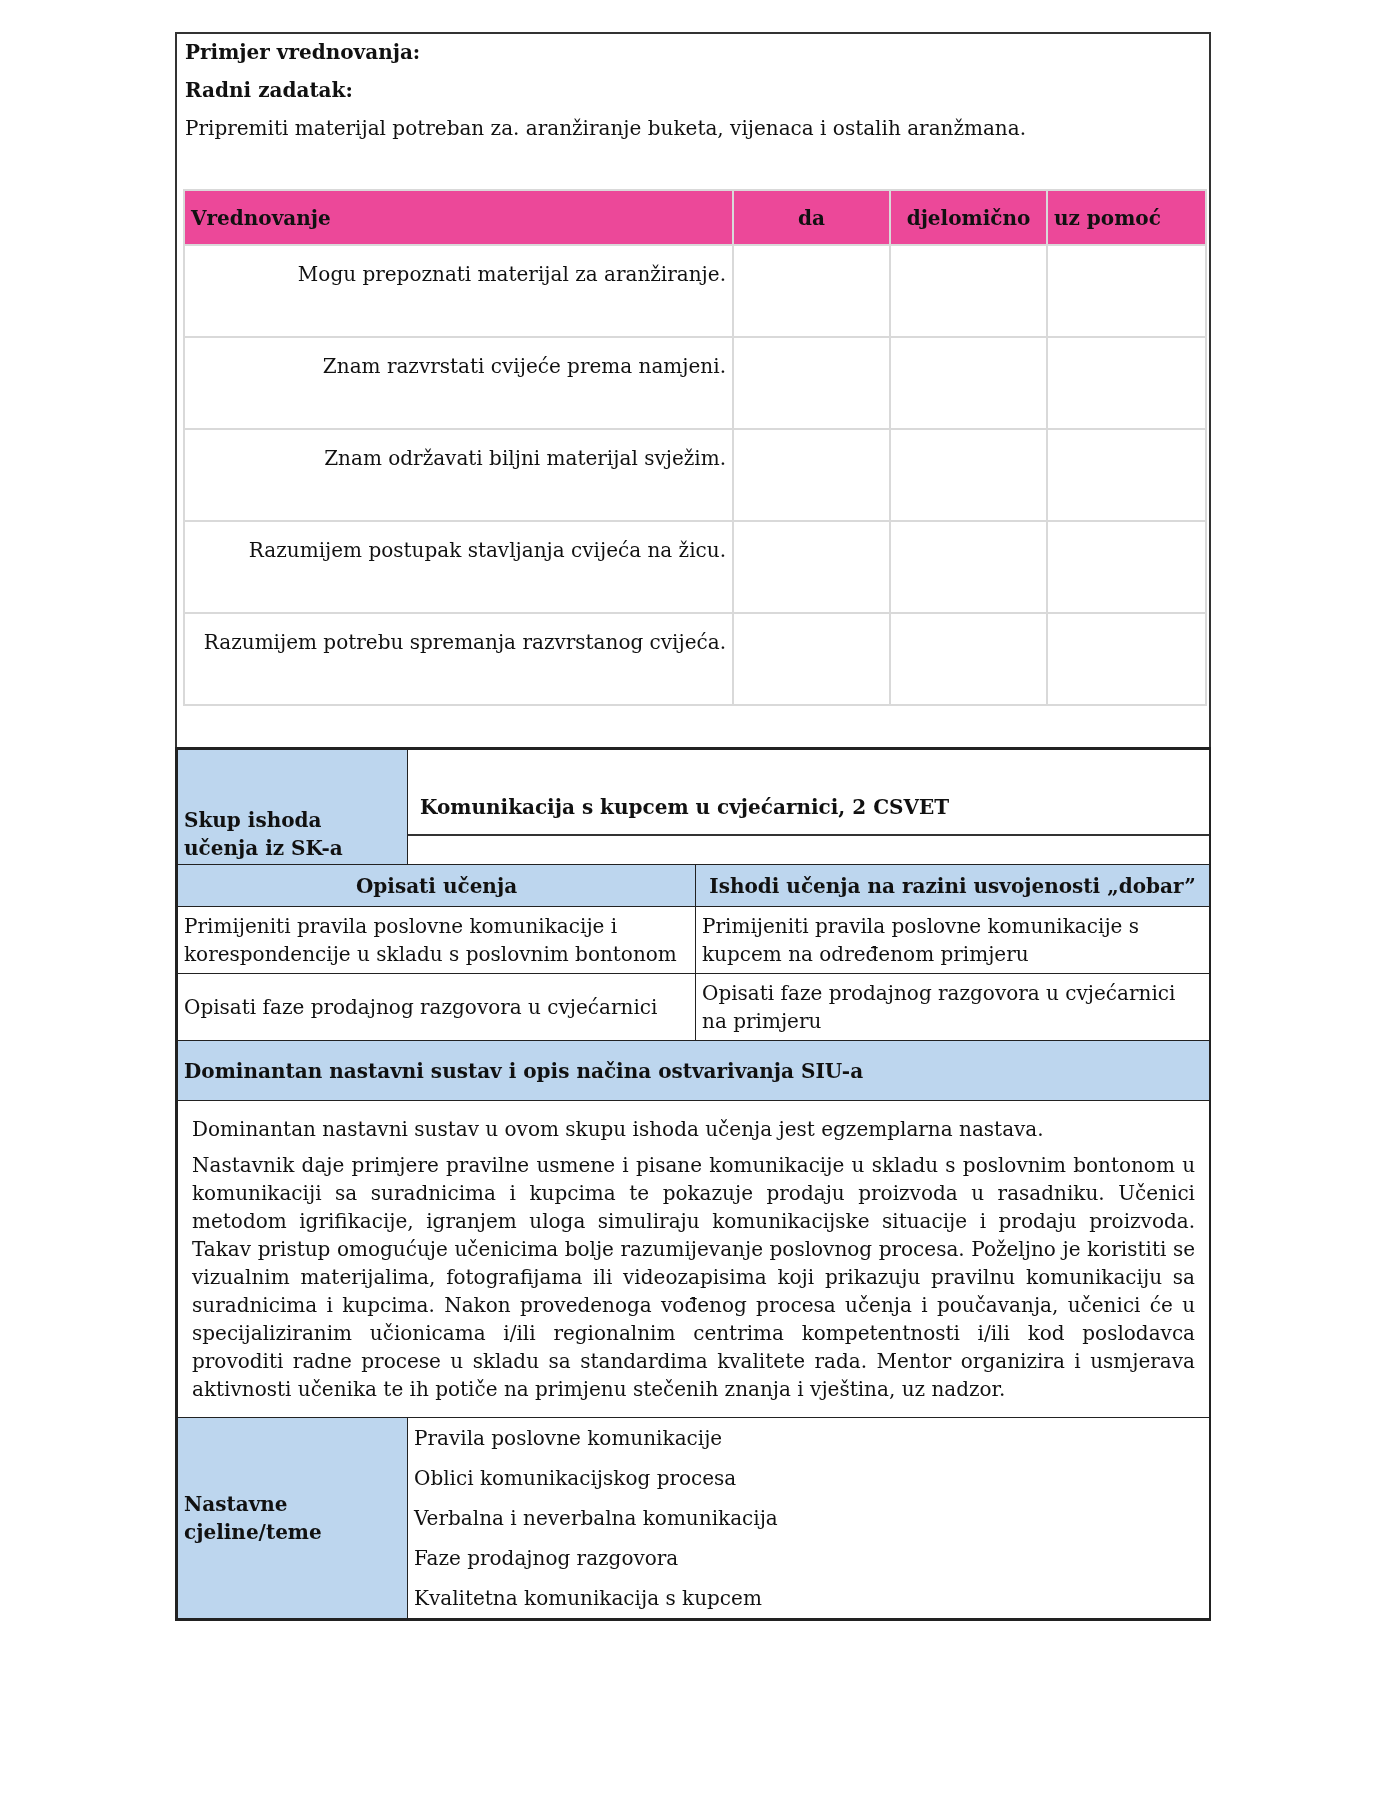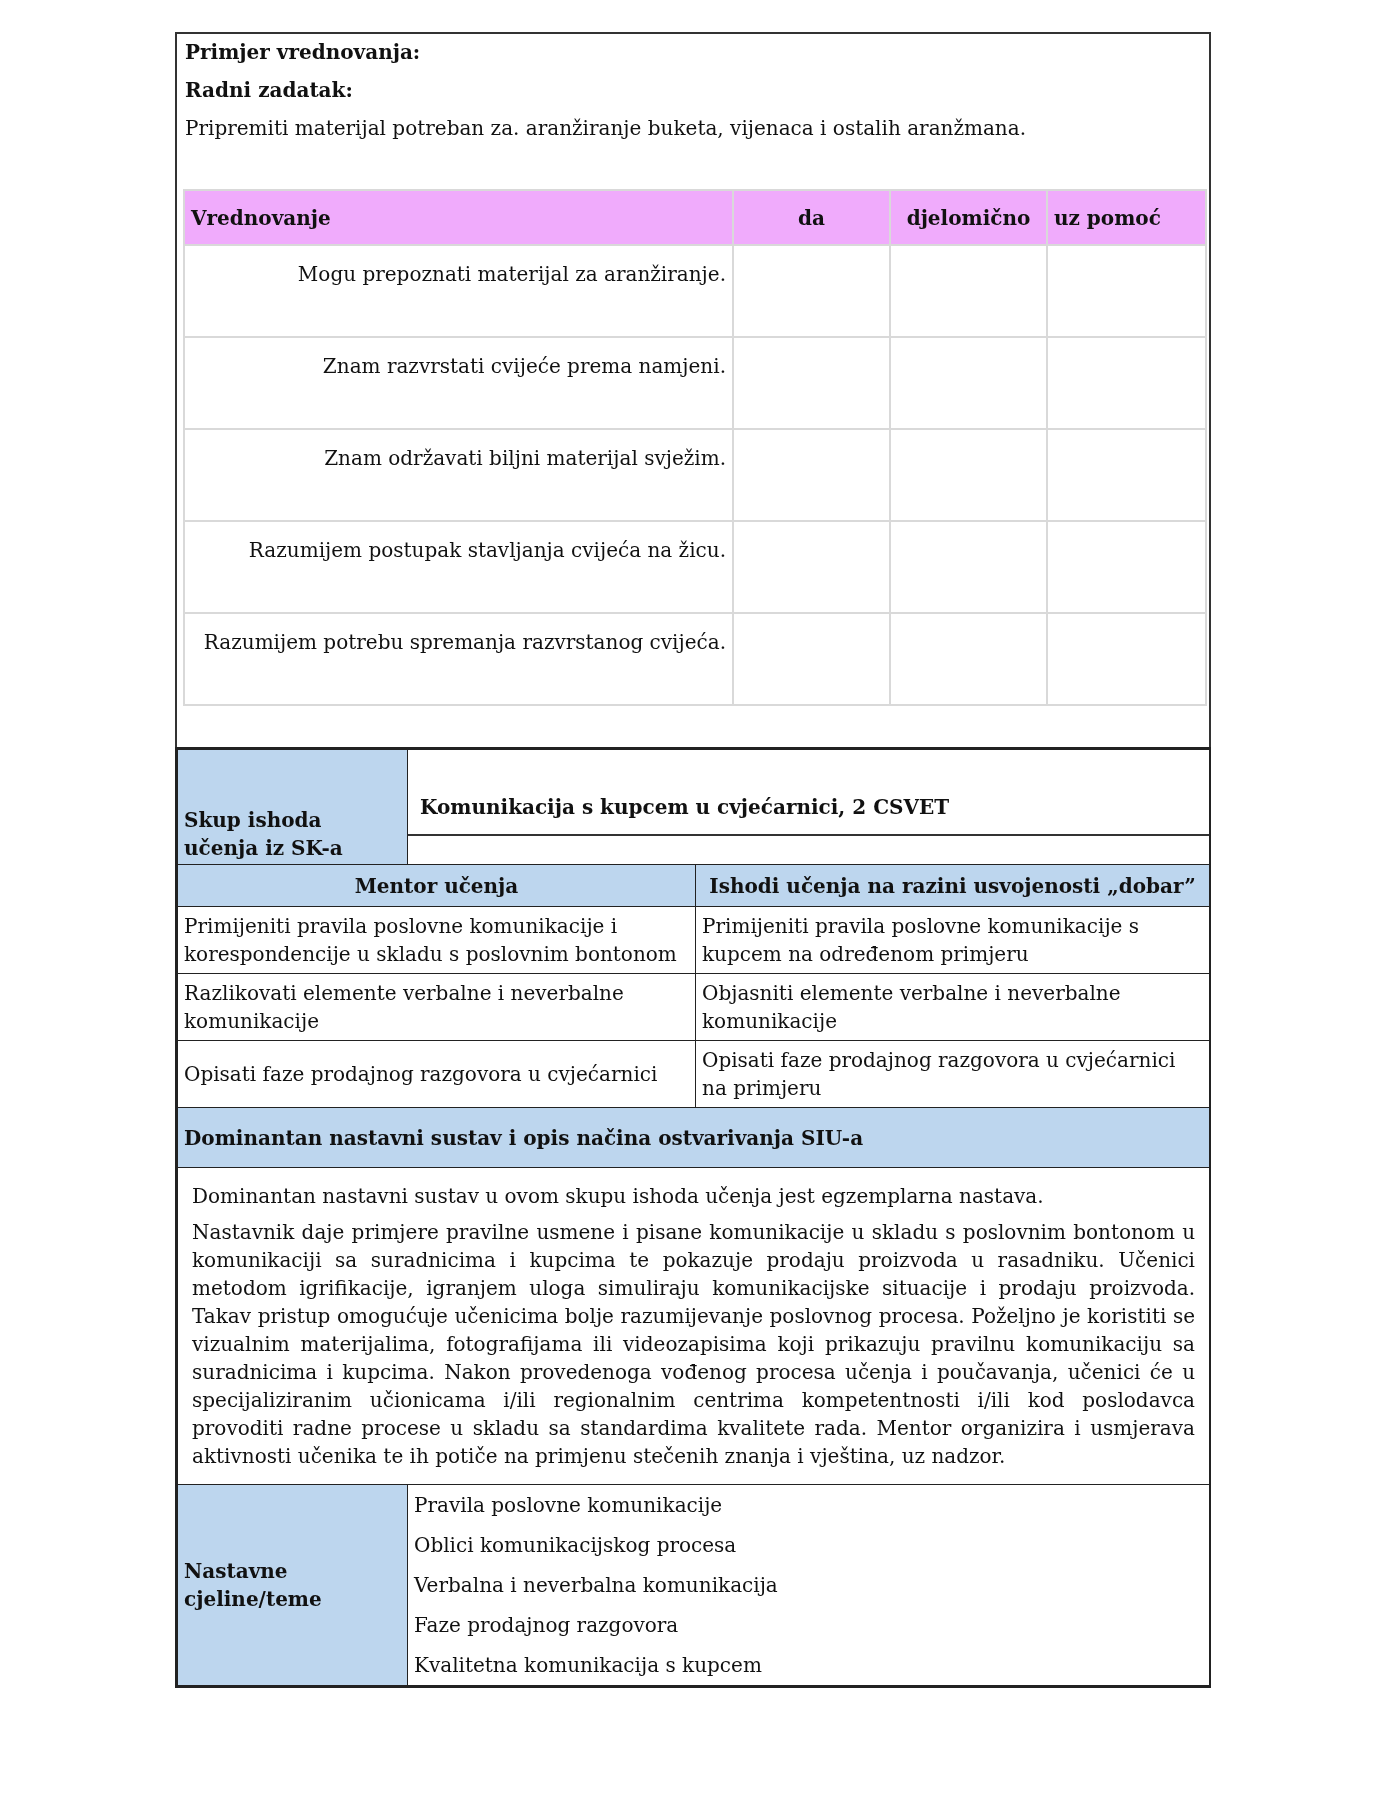--- a/index.html
+++ b/index.html
@@ -3,21 +3,21 @@
 <meta charset="utf-8">
 <style>
   html, body { margin: 0; padding: 0; background: #ffffff; }
   body { width: 1386px; height: 1797px; position: relative; font-family: "DejaVu Serif", "Liberation Serif", serif; color: #111; }
   .box { position: absolute; box-sizing: border-box; }
   #eval-frame { left: 175px; top: 32px; width: 1036px; height: 804px; border: 2px solid #333; }
   .eval-line { position: absolute; left: 8px; font-size: 20px; line-height: 24px; white-space: nowrap; }
   .bold { font-weight: bold; }
   #eval-table { position: absolute; left: 6px; top: 155px; width: 1022px; border-collapse: collapse; table-layout: fixed; }
   #eval-table th, #eval-table td { border: 2px solid #d9d9d9; box-sizing: border-box; font-size: 20px; padding: 0 6px; }
-  #eval-table th { background: #f0abfc; height: 55px; font-weight: bold; text-align: center; }
+  #eval-table th { background: #ec4899; height: 55px; font-weight: bold; text-align: center; }
   #eval-table th.first { text-align: left; }
   #eval-table td { height: 92px; vertical-align: top; padding-top: 16px; text-align: right; }
 
   #siu { left: 175px; top: 747px; width: 1036px; border: 2px solid #222; }
   #siu table { width: 100%; border-collapse: collapse; table-layout: fixed; }
   #siu td, #siu th { border: 1.5px solid #222; box-sizing: border-box; font-size: 20px; line-height: 28px; padding: 0 6px; vertical-align: middle; }
   .blue { background: #bdd6ee; }
   .hdr-label { font-weight: bold; vertical-align: bottom !important; padding-bottom: 2px !important; margin-top: 20px; }
   .hdr-title { font-weight: bold; padding-left: 12px !important; vertical-align: middle; }
   .col-h { font-weight: bold; text-align: center; height: 42px; }
@@ -91,30 +91,26 @@
         <col style="width:230px">
         <col style="width:288px">
         <col style="width:514px">
       </colgroup>
     <tbody>
         <tr style="height:115px">
       <td class="blue hdr-label">Skup ishoda učenja iz SK-a</td>
       <td class="hdr-title" colspan="2">Komunikacija s kupcem u cvjećarnici, 2 CSVET</td>
     </tr>
     <tr>
-      <td class="blue col-h" colspan="2">Mentor učenja</td>
+      <td class="blue col-h" colspan="2">Opisati učenja</td>
       <td class="blue col-h">Ishodi učenja na razini usvojenosti „dobar”</td>
     </tr>
     <tr class="out">
       <td colspan="2">Primijeniti pravila poslovne komunikacije i korespondencije u skladu s poslovnim bontonom</td>
       <td>Primijeniti pravila poslovne komunikacije s kupcem na određenom primjeru</td>
-    </tr>
-    <tr class="out">
-      <td colspan="2">Razlikovati elemente verbalne i neverbalne komunikacije</td>
-      <td>Objasniti elemente verbalne i neverbalne komunikacije</td>
     </tr>
     <tr class="out">
       <td colspan="2">Opisati faze prodajnog razgovora u cvjećarnici</td>
       <td>Opisati faze prodajnog razgovora u cvjećarnici na primjeru</td>
     </tr>
     <tr>
       <td class="blue sec-h" colspan="3">Dominantan nastavni sustav i opis načina ostvarivanja SIU-a</td>
     </tr>
     <tr>
       <td class="desc" colspan="3">

